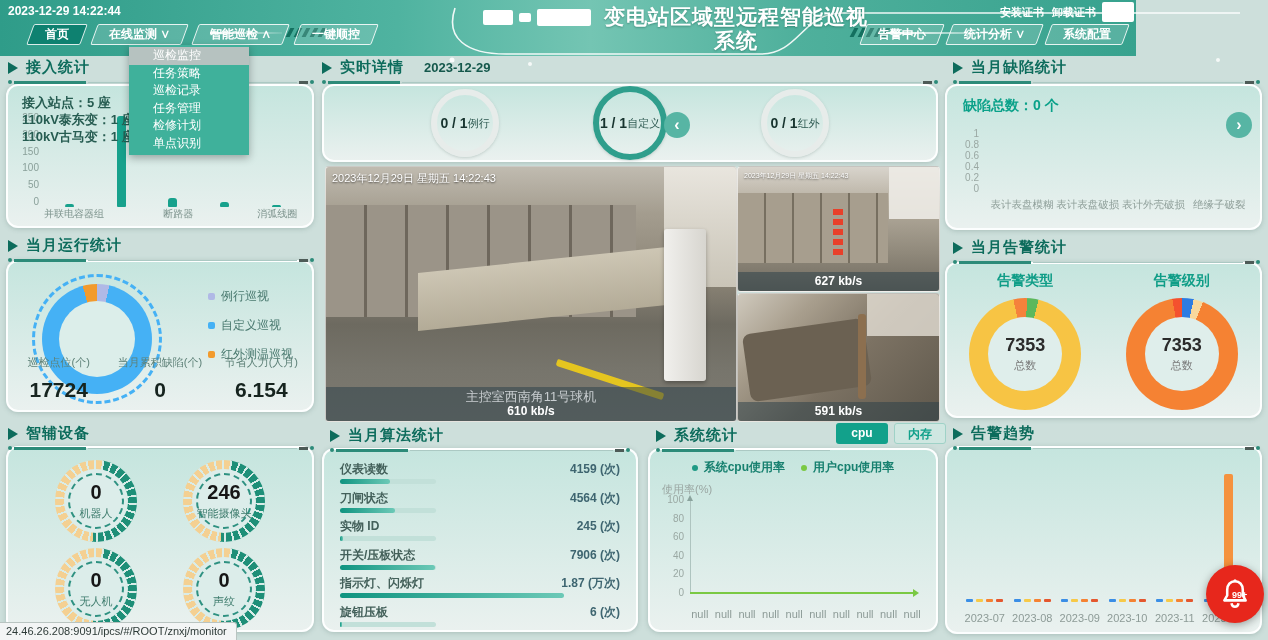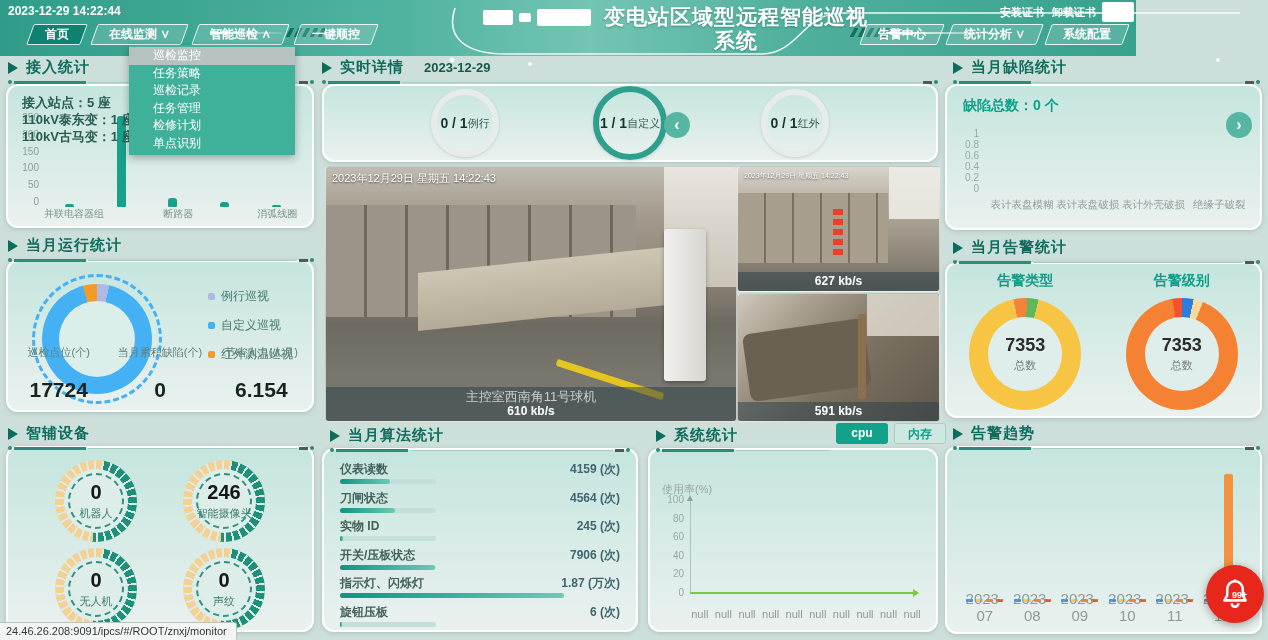--- a/index.html
+++ b/index.html
@@ -19,21 +19,21 @@
   .cert{position:absolute;right:40px;top:5px;color:#fff;font-size:11px;font-weight:bold;display:flex;gap:8px;z-index:20;}
   .redact{position:absolute;background:#fff;border-radius:2px;z-index:25;}
   .hline{position:absolute;height:2px;background:linear-gradient(90deg,#fff,rgba(255,255,255,.1));z-index:6;}
   .slashes{position:absolute;display:flex;gap:4px;z-index:6;}
   .slashes i{width:4px;height:9px;background:#13705f;transform:skewX(-28deg);}
   .swoosh{position:absolute;left:0;top:0;z-index:5;pointer-events:none;}
   .title{position:absolute;left:598px;top:5px;width:276px;text-align:center;color:#fff;
     font-size:21px;font-weight:bold;line-height:24px;letter-spacing:1px;z-index:10;text-shadow:0 1px 2px rgba(0,60,50,.35);}
 
   
-  .ddown{position:absolute;left:129px;top:45px;width:166px;background:#3fb19b;
+  .ddown{position:absolute;left:129px;top:45px;width:120px;background:#3fb19b;
     box-shadow:0 3px 8px rgba(0,0,0,.3);z-index:60;padding:2px 0 3px;}
   .dd-item{height:17.5px;line-height:17.5px;padding-left:24px;font-size:12px;color:#fff;cursor:pointer;}
   .dd-item.active{background:#b6c2c0;}
 
   
   .sec{position:absolute;z-index:8;}
   .sec-top{display:flex;align-items:center;gap:8px;}
   .tri{width:0;height:0;border-left:10px solid #0d6c5c;border-top:6px solid transparent;border-bottom:6px solid transparent;}
   .sec-title{font-size:15px;font-weight:bold;color:#0d6c5c;letter-spacing:1px;white-space:nowrap;}
   .sec-date{font-size:13px;font-weight:bold;color:#15584c;margin-left:12px;}
@@ -63,21 +63,21 @@
   .don-wrap{position:absolute;left:24px;top:12px;width:130px;height:130px;}
   .don-ticks{position:absolute;inset:0;border-radius:50%;border:3px dashed #45b1f5;box-sizing:border-box;}
   .don{position:absolute;inset:10px;border-radius:50%;}
   .don-hole{position:absolute;inset:27px;border-radius:50%;background:#dceeea;}
   .leg{position:absolute;left:200px;top:26px;display:flex;flex-direction:column;gap:12px;}
   .leg-item{display:flex;align-items:center;gap:6px;font-size:12px;color:#49796f;}
   .leg-dot{width:7px;height:7px;border-radius:2px;}
   .stats{position:absolute;left:0;right:0;bottom:8px;display:flex;}
   .stat{flex:1;text-align:center;}
   .stat-l{font-size:11px;color:#5d8077;}
-  .stat-v{font-size:21px;font-weight:bold;color:#16241f;margin-top:18px;text-align:center;}
+  .stat-v{font-size:21px;font-weight:bold;color:#16241f;margin-top:8px;text-align:center;}
 
   
   .ggrid{position:absolute;inset:12px 24px;display:grid;grid-template-columns:1fr 1fr;row-gap:6px;justify-items:center;}
   .gauge{position:relative;width:82px;height:82px;}
   .gring{position:absolute;inset:0;border-radius:50%;
     background:conic-gradient(from 0deg,#f4d092 0 10deg,#1e8f78 10deg 185deg,#f4d092 185deg 360deg);}
   .ggaps{position:absolute;inset:0;border-radius:50%;
     background:repeating-conic-gradient(rgba(0,0,0,0) 0 9deg,#d9ece8 9deg 12deg);}
   .ghole{position:absolute;inset:9px;border-radius:50%;background:#dcedea;}
   .gdash{position:absolute;inset:13px;border:2px dashed #2e9181;border-radius:50%;box-sizing:border-box;}
@@ -149,21 +149,21 @@
     align-items:center;justify-content:center;}
   .adon-v{font-size:18px;font-weight:bold;color:#2b2b2b;}
   .adon-l{font-size:11px;color:#777;margin-top:2px;}
 
   
   .tgroups{position:absolute;left:14px;right:14px;bottom:30px;height:140px;display:flex;}
   .tg{flex:1;display:flex;justify-content:center;align-items:flex-end;gap:3px;position:relative;}
   .tg i{width:7px;height:3px;border-radius:1px;display:block;}
   .tbar{position:absolute;bottom:0;left:50%;margin-left:2px;width:9px;height:128px;border-radius:2px 2px 0 0;}
   .tlabels{position:absolute;left:14px;right:14px;bottom:8px;display:flex;}
-  .tlabels div{flex:1;text-align:center;font-size:15px;color:#8d9b97;}
+  .tlabels div{flex:1;text-align:center;font-size:11px;color:#8d9b97;}
 
   .bell{position:absolute;left:1206px;top:565px;width:58px;height:58px;border-radius:50%;background:#e7271c;z-index:70;
     display:flex;align-items:center;justify-content:center;box-shadow:0 2px 8px rgba(0,0,0,.35);cursor:pointer;}
   .bell-badge{position:absolute;left:7px;top:25px;color:#fff;font-size:9px;font-weight:bold;margin-left:19px;}
 
   .urlbar{position:absolute;left:0;bottom:0;background:#f3f5f5;border:1px solid #b9c4c1;border-left:none;border-bottom:none;
     padding:2px 9px 3px 6px;font-size:11px;color:#2e3b38;z-index:80;border-radius:0 3px 0 0;}
 </style>
 </head>
 <body>
@@ -596,20 +596,30 @@
           <div class="afill" style="width:2px;"></div>
         </div>
       </div>
   </div>
 
   <div class="systabs">
       <div class="stab active">cpu</div>
       <div class="stab inactive">内存</div>
     </div>
   <div class="card" style="left:648px;top:448px;width:290px;height:184px;">
+    <div class="sys-leg">
+        <div class="leg-item">
+          <span class="leg-dot" style="background:#1f9a85;"></span>
+          <span>系统cpu使用率</span>
+        </div>
+        <div class="leg-item">
+          <span class="leg-dot" style="background:#7ac943;"></span>
+          <span>用户cpu使用率</span>
+        </div>
+      </div>
     <div class="sys-yl">使用率(%)</div>
     <div class="sys-yticks">
         <div>100</div>
         <div>80</div>
         <div>60</div>
         <div>40</div>
         <div>20</div>
         <div>0</div>
       </div>
     <div class="sys-vax"></div>

